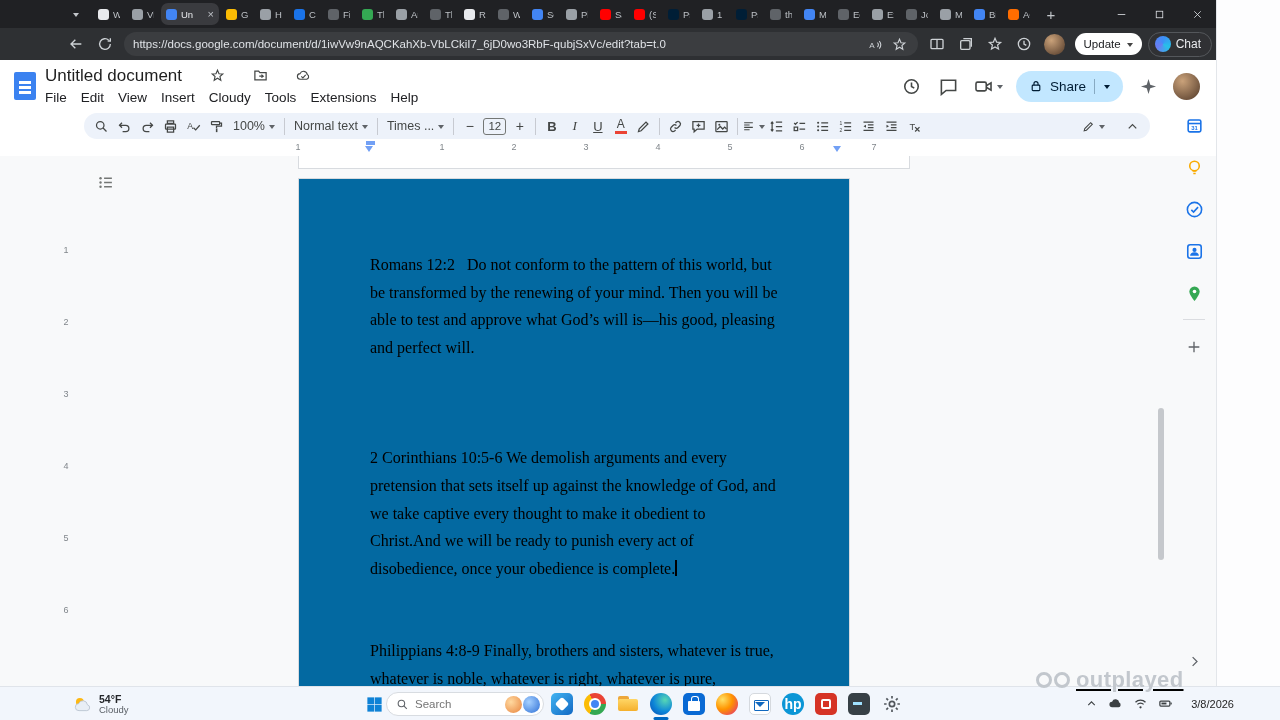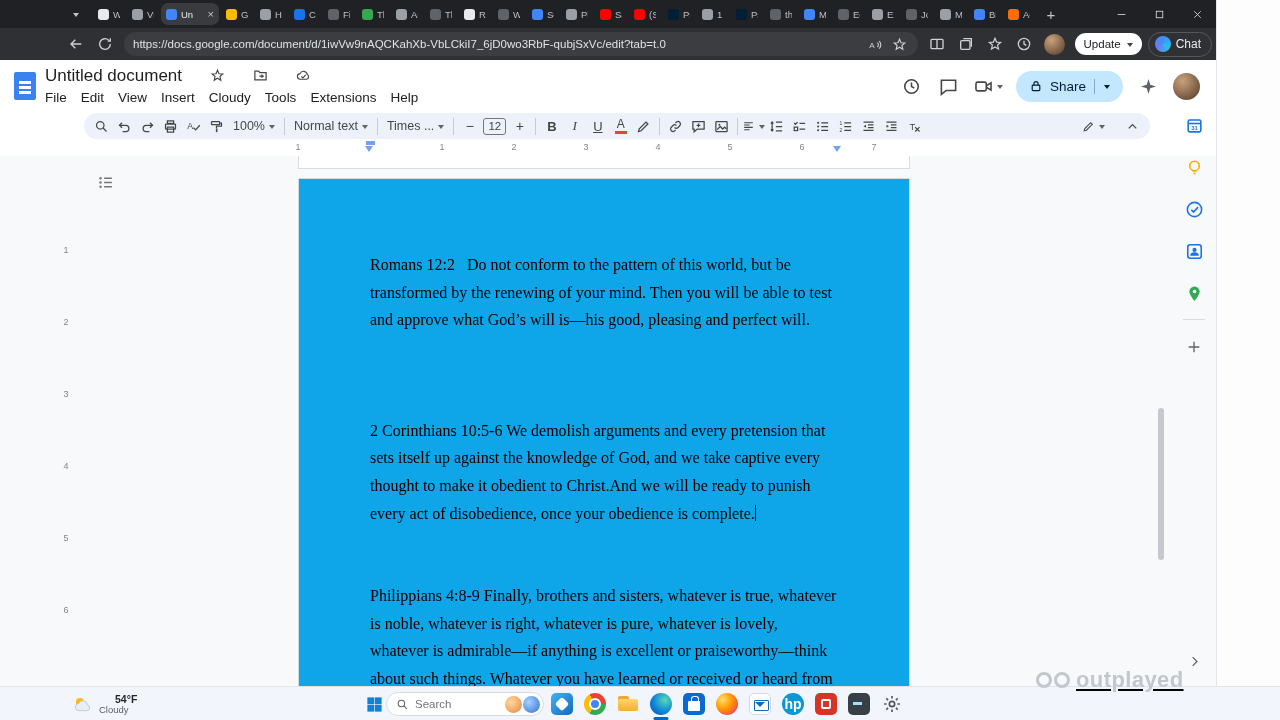--- a/index.html
+++ b/index.html
@@ -86,21 +86,21 @@
   .ind-tri { position:absolute; top:6px; width:0; height:0; border-left:4.5px solid transparent; border-right:4.5px solid transparent; border-top:6px solid #72a0f5; }
   .ind-tri.left { left:365px; }
   .ind-tri.right { left:833px; }
 
   .canvas { position:absolute; left:0; top:96px; width:100%; height:530px; background:#f8f9fa; overflow:hidden; }
   .outline-btn { position:absolute; left:92px; top:13px; width:26px; height:26px; color:#747775; border-radius:50%; }
   .outline-btn .ic { width:17px; height:17px; }
   .v-ruler { position:absolute; left:58px; top:0; width:16px; height:100%; }
   .vnum { position:absolute; left:0; width:100%; text-align:center; font-size:9px; color:#80868b; transform:translateY(-50%); }
   .page-prev { position:absolute; left:298px; top:0; width:612px; height:13px; background:#fff; border:1px solid #d8dbdf; border-top:none; }
-  .page { position:absolute; left:298px; top:22px; width:612px; height:508px; background:#0ea5e9; border:1px solid #d8dbdf; border-bottom:none; padding:72px 71px 0; }
+  .page { position:absolute; left:298px; top:22px; width:552px; height:508px; background:#0369a1; border:1px solid #d8dbdf; border-bottom:none; padding:72px 71px 0; }
   .page p { font-family:"Liberation Serif",serif; font-size:16px; line-height:27.6px; color:#000; white-space:pre-wrap; }
   .page p:nth-child(1) { margin-bottom:83px; }
   .page p:nth-child(2) { margin-bottom:55px; }
   .caret-cursor { display:inline-block; width:1.5px; height:16px; background:#000; vertical-align:-2px; animation:blink 1.1s steps(1) infinite; }
   @keyframes blink { 50% { opacity:0; } }
   .scroll-thumb { position:absolute; left:1158px; top:252px; width:6px; height:152px; background:#c5c8cc; border-radius:3px; }
 
   .side-strip { position:absolute; left:1172px; top:112px; width:44px; height:574px; }
   .sp-icons { display:flex; flex-direction:column; }
   .sp-btn { width:26px; height:26px; margin:0 auto 16px; }
@@ -111,21 +111,21 @@
   .sp-expand { position:absolute; left:50%; transform:translateX(-50%); bottom:14px; width:22px; height:22px; color:#5f6368; }
   .sp-expand .ic { width:15px; height:15px; }
 
   .right-gap { position:absolute; left:1216px; top:0; width:64px; height:686px; background:#fdfdfe; border-left:1px solid #e3e6ea; }
 
   
   .taskbar { position:absolute; left:0; top:686px; width:1280px; height:34px; background:#f2f6fc; border-top:1px solid rgba(0,0,0,.07); --acc:#0067c0; }
   .tb-weather { position:absolute; left:72px; top:3px; height:28px; display:flex; align-items:center; gap:6px; }
   .tb-weather .ic { width:21px; height:21px; }
   .wx-text { display:flex; flex-direction:column; line-height:1.15; }
-  .wx-temp { font-size:10.5px; color:#24262a; font-weight:600;margin-left:16px; }
+  .wx-temp { font-size:10.5px; color:#24262a; font-weight:600; }
   .wx-cond { font-size:9.5px; color:#5a5f66; }
   .tb-center { position:absolute; left:362px; top:5px; display:flex; align-items:flex-end; gap:0; }
   .start-btn { width:24px; height:24px; }
   .start-btn .ic { width:19px; height:19px; }
   .tb-search { width:158px; height:24px; border-radius:12px; background:#fff; border:1px solid #d8dce1; display:flex; align-items:center; padding:0 3px 0 9px; gap:6px; }
   .tb-search .ic { width:13px; height:13px; color:#5f6368; }
   .tb-search-input { border:0; outline:0; background:transparent; font-size:11.5px; color:#3c4043; width:78px; font-family:inherit; }
   .mini-img { width:17px; height:17px; border-radius:50%; flex:0 0 auto; }
   .mini1 { background:radial-gradient(circle at 35% 35%,#ffd9a0,#e8833c); margin-left:auto; }
   .mini2 { background:radial-gradient(circle at 35% 35%,#a7d1ff,#2d6fd6); margin-left:-5px; }
@@ -915,15 +915,38 @@
           <div class="tb-app">
             <div class="tb-ic tb-app-dark"></div>
           </div>
           <div class="tb-app">
             <svg class="ic">
               <use href="#ic-gear"></use>
             </svg>
           </div>
         </div>
     </div>
+    <div class="tb-tray">
+      <button class="tray-ic tray-chevron">
+          <svg class="ic">
+            <use href="#ic-chevron-up"></use>
+          </svg>
+        </button>
+      <button class="tray-ic">
+          <svg class="ic">
+            <use href="#ic-cloud"></use>
+          </svg>
+        </button>
+      <button class="tray-ic">
+          <svg class="ic">
+            <use href="#ic-wifi"></use>
+          </svg>
+        </button>
+      <button class="tray-ic">
+          <svg class="ic">
+            <use href="#ic-battery"></use>
+          </svg>
+        </button>
+      <div class="tb-date">3/8/2026</div>
+    </div>
   </div>
 
 </div>
 
 </body></html>

